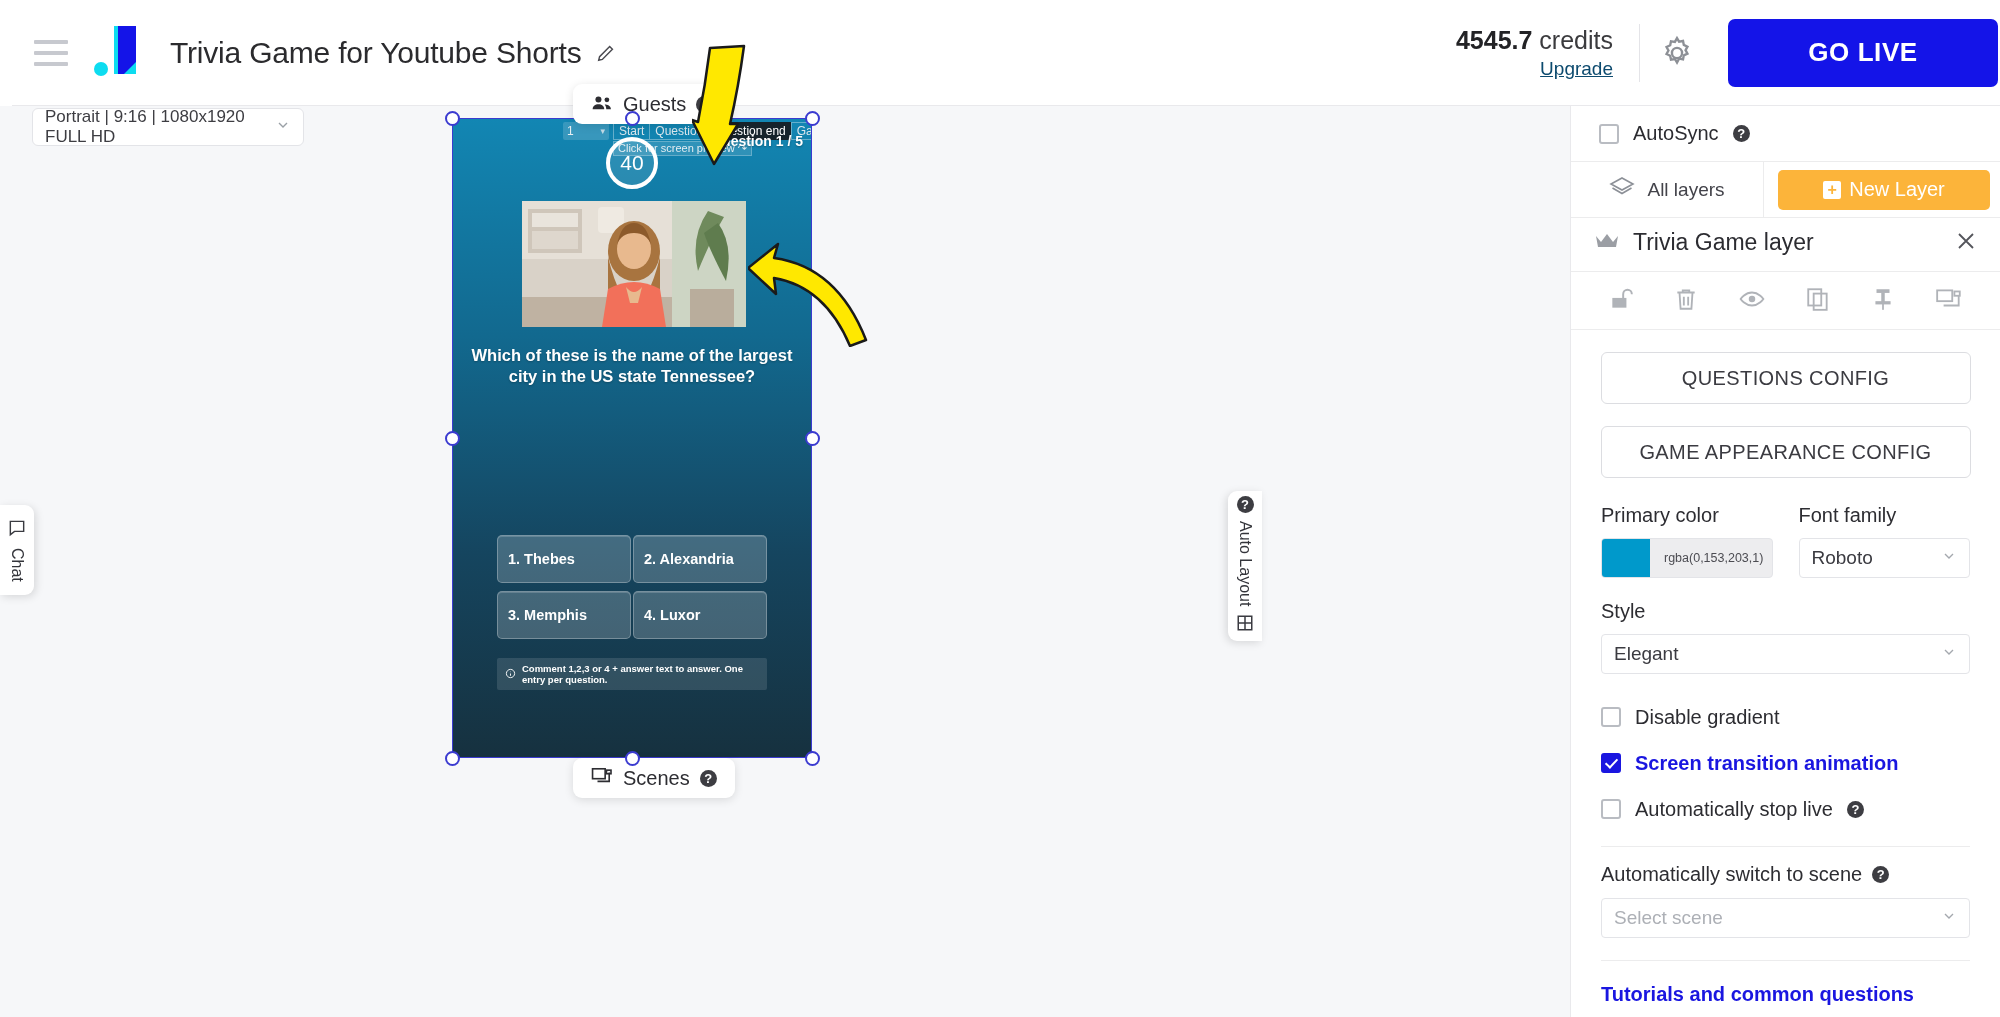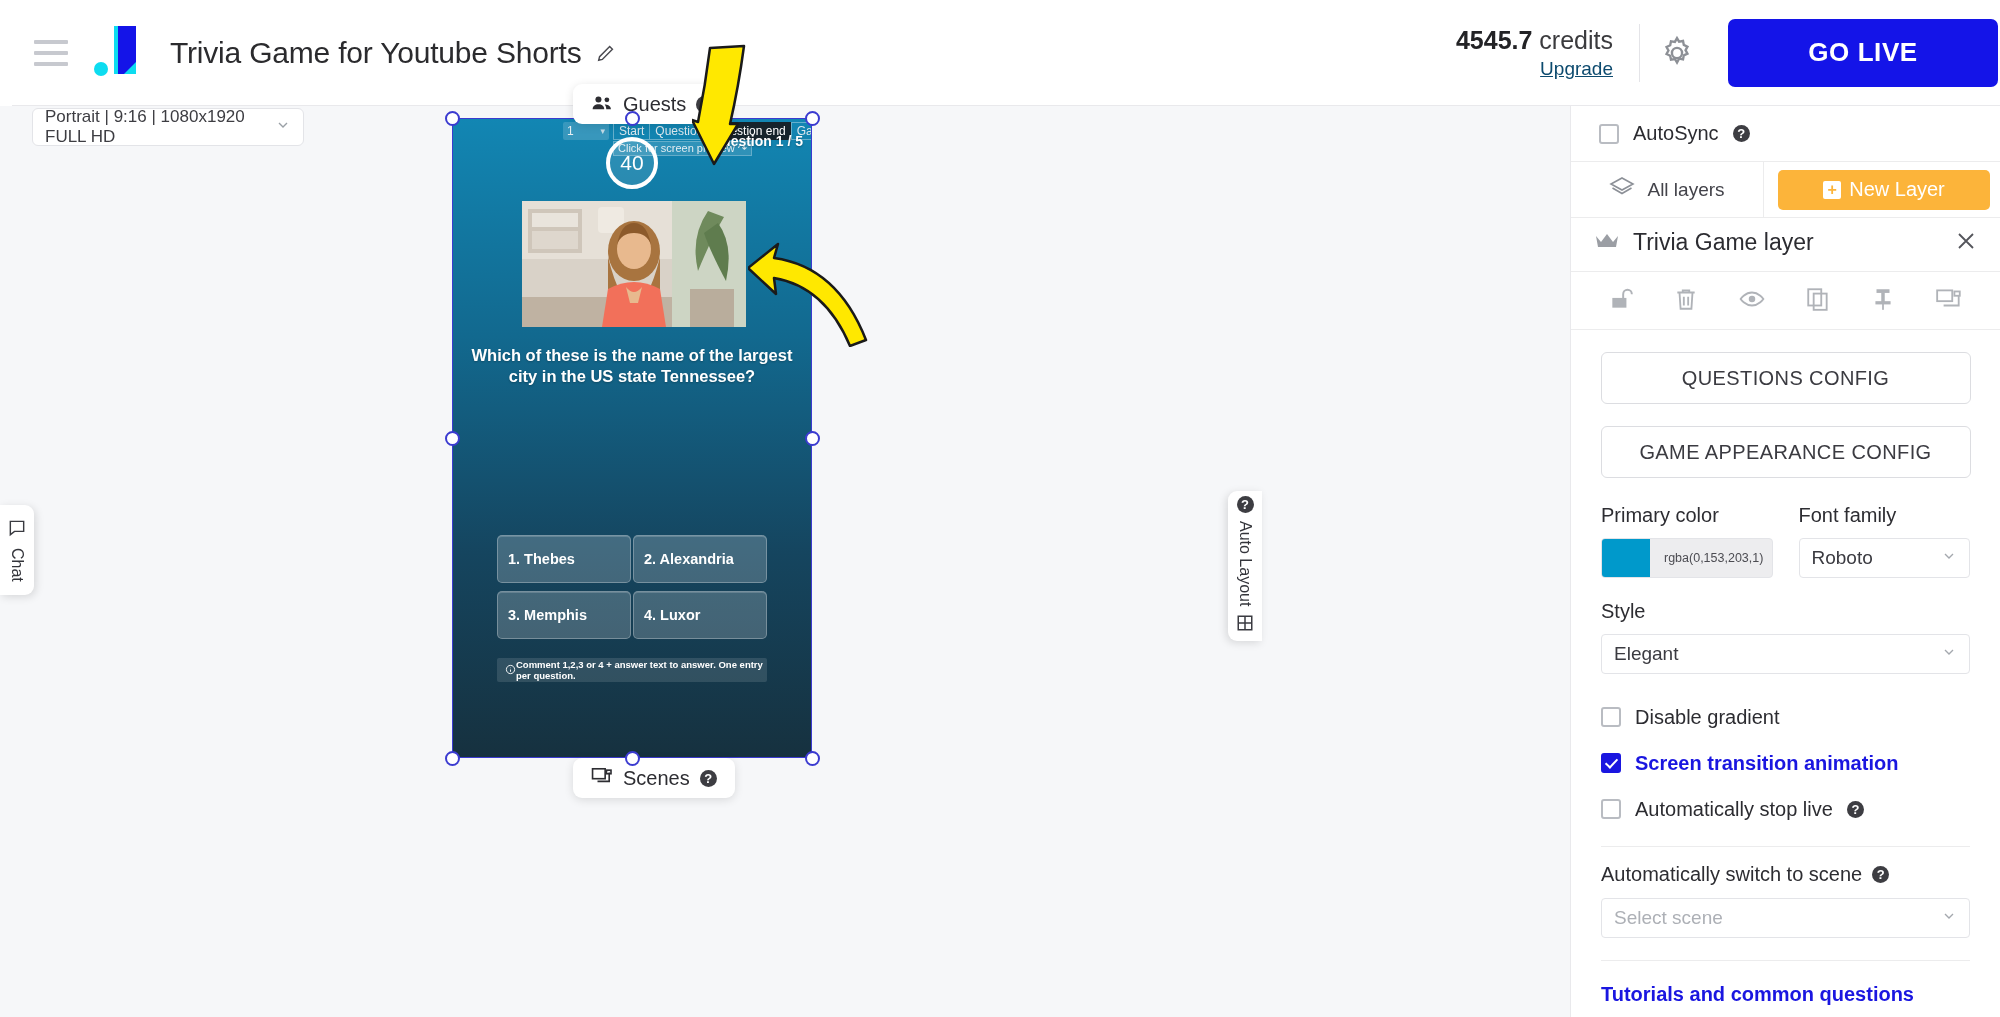--- a/index.html
+++ b/index.html
@@ -136,23 +136,23 @@
   .answer {
     height: 48px; border-radius: 5px;
     background: rgba(255,255,255,.20);
     border: 1px solid rgba(255,255,255,.28);
     display: flex; align-items: center; padding-left: 10px;
     color: #fff; font-weight: bold; font-size: 14.5px;
     box-shadow: inset 0 1px 0 rgba(255,255,255,.18);
     cursor: pointer;
   }
   .hint-bar {
-    position: absolute; left: 44px; right: 44px; top: 539px; height: 24px;
+    position: absolute; left: 44px; right: 44px; top: 539px; height: 32px;
     background: rgba(255,255,255,.12);
-    display: flex; align-items: center; gap: 0; padding-left: 8px;
+    display: flex; align-items: center; gap: 6px; padding-left: 8px;
     color: #fff; font-size: 9.5px; font-weight: bold; border-radius: 2px;
   }
 
   .scenes-pill-wrap { position: absolute; left: 573px; top: 652px; z-index: 6; }
 
   
   .chat-tab {
     position: absolute; left: 0; top: 399px; width: 34px; height: 90px;
     background: #fff; border-radius: 0 9px 9px 0; box-shadow: 2px 2px 9px rgba(0,0,0,.13);
     display: flex; flex-direction: column; align-items: center; justify-content: center; gap: 6px;

